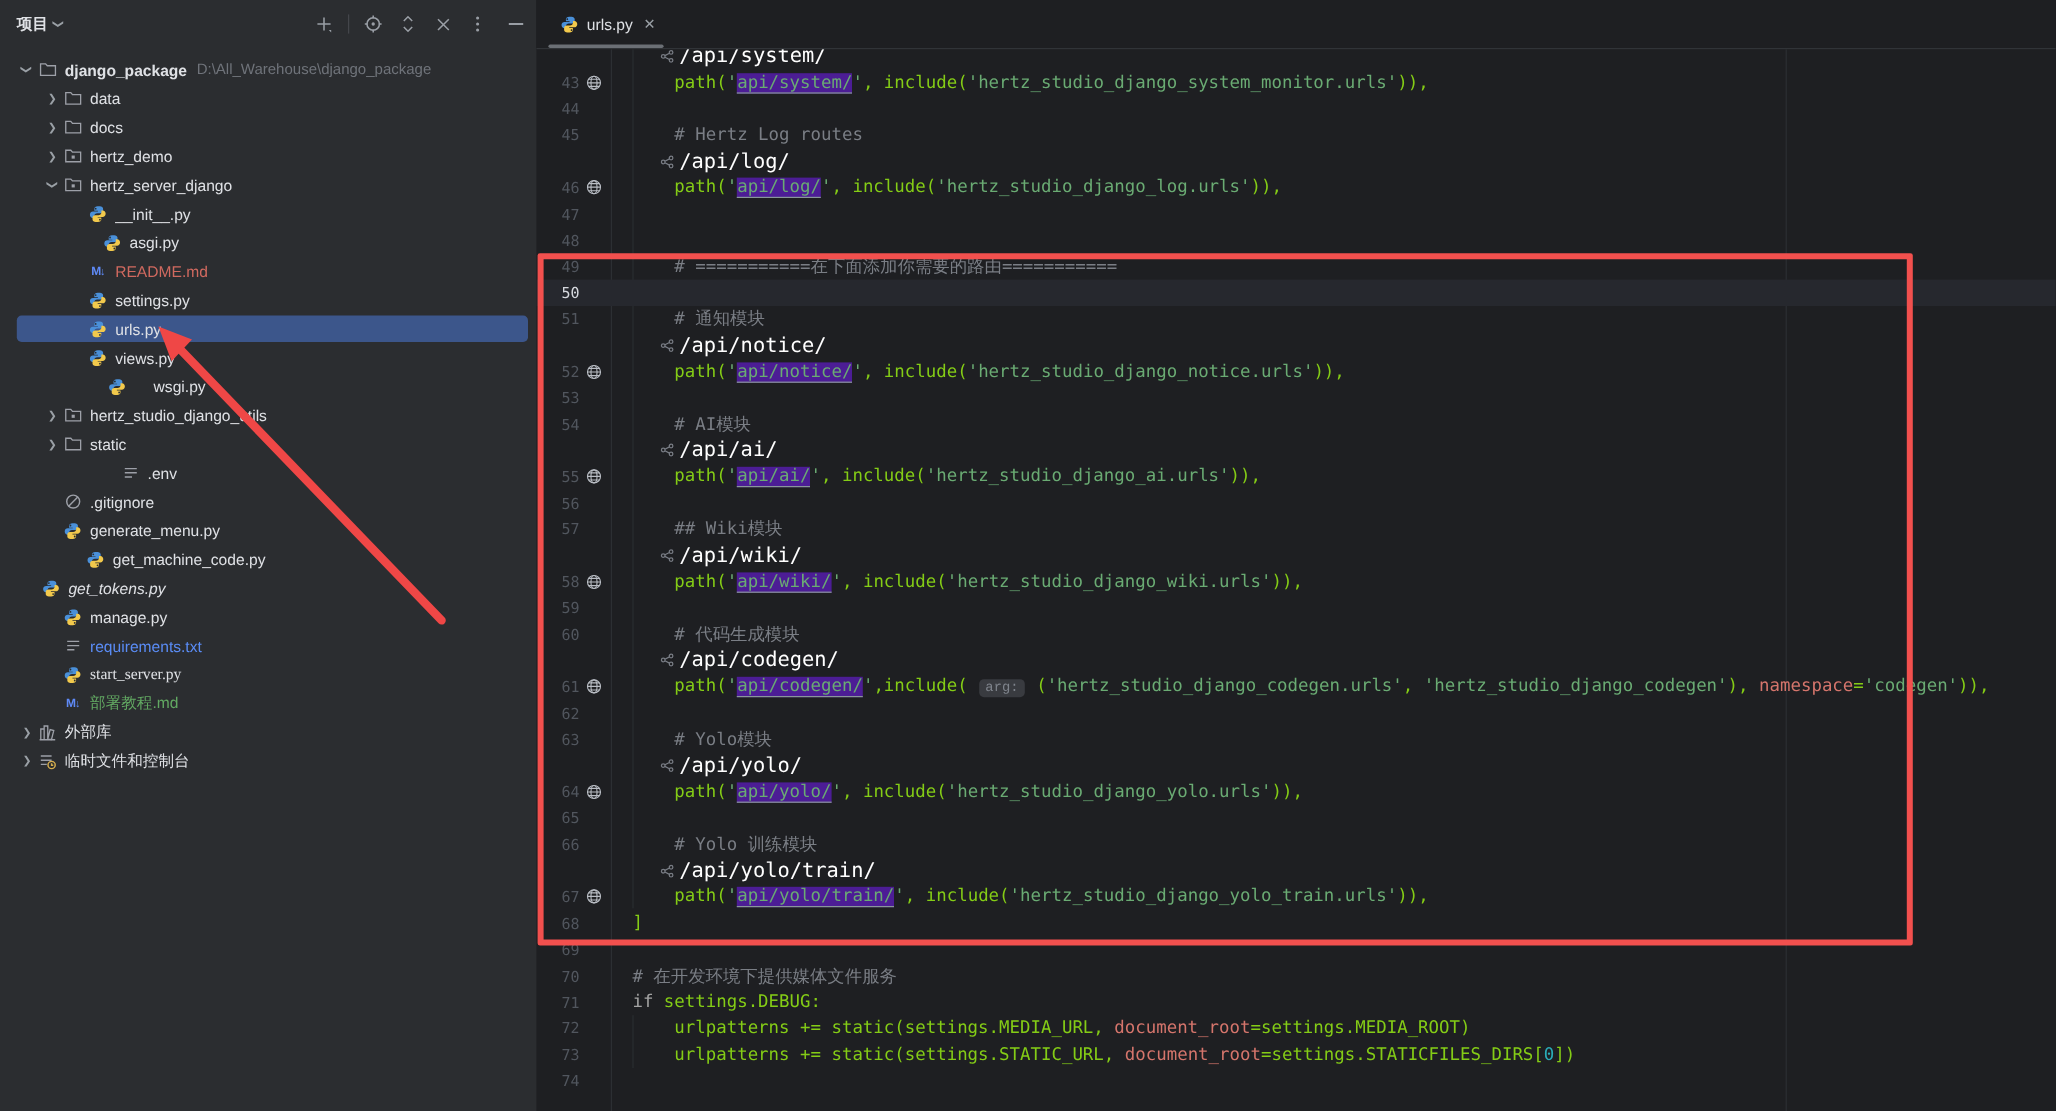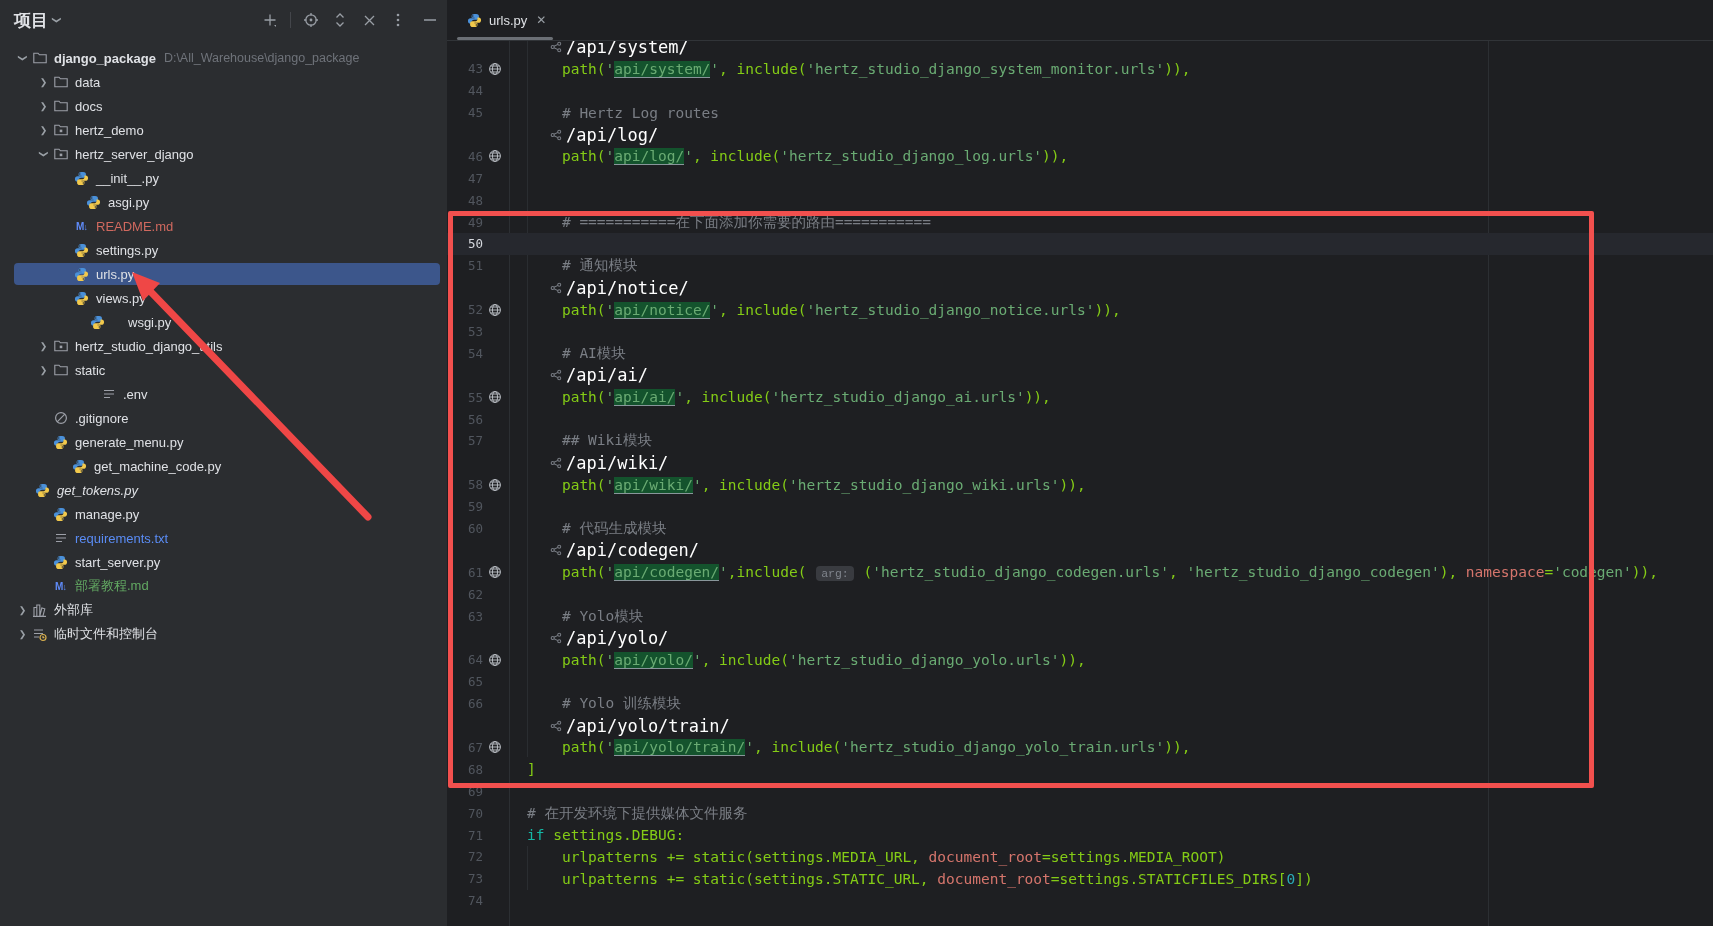--- a/index.html
+++ b/index.html
@@ -4,21 +4,21 @@
 <style>
   html,body{margin:0;padding:0;}
   body{
     width:1713px;height:926px;overflow:hidden;position:relative;
     background:#1e1f22;font-family:"Liberation Sans",sans-serif;
     -webkit-font-smoothing:antialiased;
   }
   
   .panel{position:absolute;left:0;top:0;width:447px;height:926px;background:#2b2d30;z-index:2;}
   .panel-header{height:40px;display:flex;align-items:center;padding:0 8px 0 14px;}
-  .panel-title{color:#dfe1e5;font-size:17px;font-weight:700;}
+  .panel-title{color:#dfe1e5;font-size:13px;font-weight:700;}
   .panel-title-chev{color:#9aa0a6;font-size:9px;margin-left:5px;display:inline-block;transform:rotate(90deg);}
   .toolbar{margin-left:auto;display:flex;align-items:center;gap:11px;color:#999ea5;}
   .tbi{width:18px;height:18px;display:flex;align-items:center;justify-content:center;font-size:14px;cursor:default;}
   .tbsep{width:1px;height:16px;background:#44464b;}
   .hide-btn{margin-left:3px;font-size:16px;}
   .tree{position:absolute;top:46px;left:0;right:0;}
   .trow{height:24px;display:flex;align-items:center;position:relative;font-size:13px;color:#dfe1e5;white-space:nowrap;}
   .trow>*{position:relative;z-index:1;}
   .trow.sel::before{content:"";position:absolute;left:14px;right:7px;top:1px;bottom:1px;background:#3c568b;border-radius:4px;z-index:0;}
   .chev{width:17px;text-align:center;color:#9aa0a6;font-size:9px;flex:none;}
@@ -40,23 +40,23 @@
   .crow.cur .lnum{color:#d5d8de;}
   .lnum{width:36px;text-align:right;color:#51565e;font-size:12.5px;flex:none;
         font-family:"DejaVu Sans Mono","Liberation Mono",monospace;}
   .gico{width:24px;flex:none;display:flex;align-items:center;justify-content:center;}
   .codeseg{padding-left:20px;}
   .irow{padding-left:103px;}
   .share{width:12px;display:flex;align-items:center;margin-right:4px;}
   .itext{color:#ffffff;font-size:17px;}
   .s-p{color:#84cc16;}
   .s-s{color:#6aab73;}
-  .s-h{color:#6aab73;background:#14532d;border-bottom:1px solid #89969b;}
+  .s-h{color:#6aab73;background:#4c1d95;border-bottom:1px solid #89969b;}
   .s-c{color:#7a7e85;}
-  .s-k{color:#14b8a6;}
+  .s-k{color:#a3a3a3;}
   .s-a{color:#d5756c;}
   .s-n{color:#2aacb8;}
   .s-b{background:#393b40;color:#7f848c;border-radius:4px;padding:1px 5px;margin:0 1px;
        font-size:11.5px;font-family:Liberation Mono, monospace;}
   
   .vline{position:absolute;width:1px;background:#2c2f33;z-index:0;}
   .red-rect{position:absolute;left:448px;top:211px;width:1146px;height:577px;
             border:5px solid #f2504e;border-radius:2px;box-sizing:border-box;z-index:20;pointer-events:none;}
   .arrow-svg{position:absolute;left:0;top:0;z-index:21;pointer-events:none;}
 </style>
@@ -457,21 +457,21 @@
       </div>
       <div class="trow" style="padding-left: 35px;">
         <span class="chev"></span>
         <span class="ticon">
           <svg width="14" height="14" viewBox="0 0 14 14" stroke="#9da0a8" stroke-width="1.2">
             <path d="M2 3.5h10M2 7h10M2 10.5h6"></path>
           </svg>
         </span>
         <span class="tlabel" style="color: rgb(90, 140, 245);">requirements.txt</span>
       </div>
-      <div class="trow" style="padding-left: 35px;">
+      <div class="trow" style="padding-left: 35px; font-family: Liberation Serif, serif;">
         <span class="chev"></span>
         <span class="ticon">
           <svg width="15" height="15" viewBox="0 0 16 16">
             <path fill="#4a90d9" d="M7.9 1C6.1 1 4.9 1.8 4.9 3.2V5h3.2v.6H3.7C2.2 5.6 1 6.6 1 8.4c0 1.7 1 2.9 2.6 2.9h1.2V9.6c0-1.4 1.2-2.5 2.7-2.5h3c1.2 0 2.2-1 2.2-2.2V3.2C12.7 1.9 11.4 1 9.9 1z"></path>
             <circle fill="#2b2d30" cx="6.1" cy="3.1" r=".8"></circle>
             <path fill="#f2c94c" d="M8.1 15c1.8 0 3-.8 3-2.2V11H7.9v-.6h4.4c1.5 0 2.7-1 2.7-2.8 0-1.7-1-2.9-2.6-2.9h-1.2v1.7c0 1.4-1.2 2.5-2.7 2.5h-3c-1.2 0-2.2 1-2.2 2.2v1.7C3.3 14.1 4.6 15 6.1 15z"></path>
             <circle fill="#2b2d30" cx="9.9" cy="12.9" r=".8"></circle>
           </svg>
         </span>
         <span class="tlabel">start_server.py</span>

